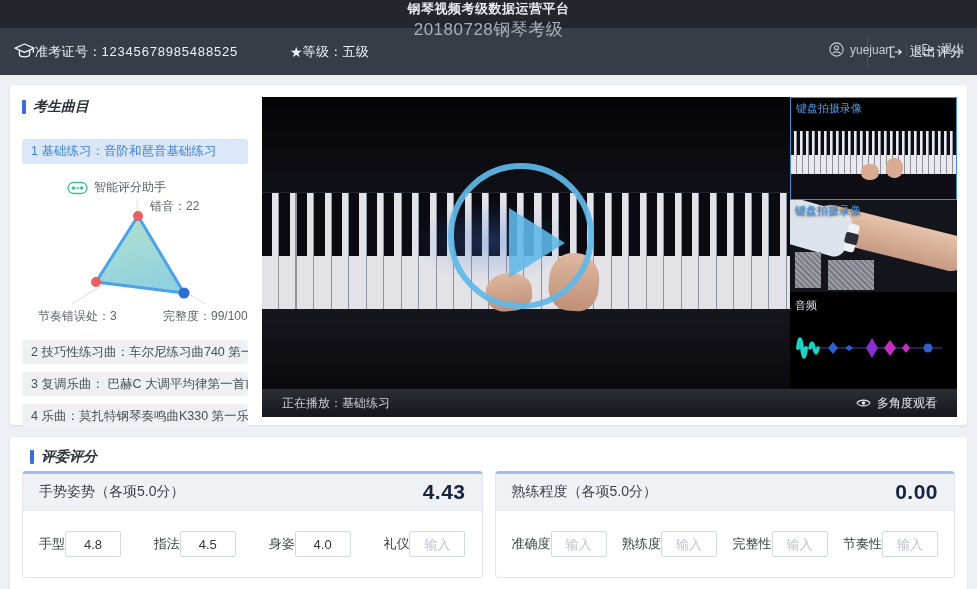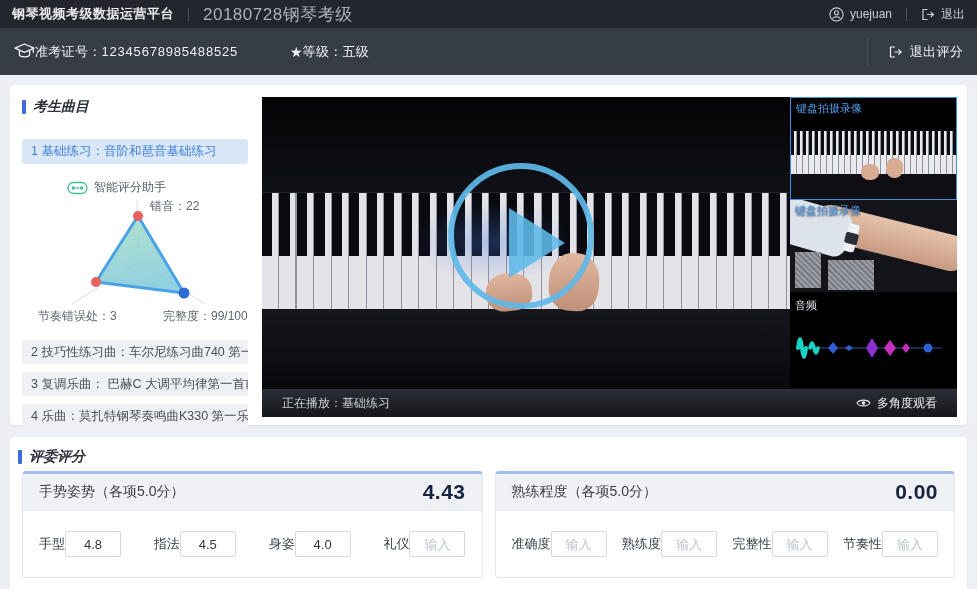--- a/index.html
+++ b/index.html
@@ -5,21 +5,21 @@
   * { margin:0; padding:0; box-sizing:border-box; }
   html,body { width:977px; height:589px; }
   body {
     position:relative; overflow:hidden;
     background:#edeff4;
     font-family:"Liberation Sans", sans-serif;
     -webkit-font-smoothing:antialiased;
   }
   
   .topbar{position:absolute;top:0;left:0;right:0;height:28px;background:#23272d;
-    display:flex;align-items:center;padding:0 12px;z-index:10;}
+    display:flex;align-items:center;padding:0 12px;z-index:10;flex-direction:column;}
   .topbar-title{font-size:13px;font-weight:bold;color:#e8eaee;letter-spacing:.5px;}
   .v-div{width:1px;height:13px;background:#4b515b;margin:0 14px;}
   .topbar-session{font-size:17px;color:#aab0ba;letter-spacing:.5px;}
   .topbar-right{margin-left:auto;display:flex;align-items:center;}
   .tb-user{display:flex;align-items:center;gap:6px;cursor:pointer;}
   .tb-user-name{font-size:12px;color:#c7cdd5;}
   .tb-logout{display:flex;align-items:center;gap:6px;cursor:pointer;}
   .tb-logout-label{font-size:12px;color:#c7cdd5;}
   
   .subbar{position:absolute;top:28px;left:0;right:0;height:47px;background:#363d47;
@@ -105,21 +105,21 @@
   
   .player-bar{position:absolute;left:0;bottom:0;width:100%;height:29px;
     background:linear-gradient(#2b2e35,#15171c);border-top:1px solid #0a0b0e;
     display:flex;align-items:center;justify-content:space-between;padding:0 20px;}
   .now-playing{font-size:12px;color:#ced3d9;}
   .multi-angle{display:flex;align-items:center;gap:6px;cursor:pointer;}
   .multi-angle-label{font-size:12px;color:#e8ebee;}
   
   .judge-card{position:absolute;left:10px;top:437px;width:957px;height:152px;background:#fff;
     border-radius:4px 4px 0 0;box-shadow:0 1px 3px rgba(25,35,60,.08);}
-  .judge-title{position:absolute;left:8px;top:11px;}
+  .judge-title{position:absolute;left:20px;top:11px;}
   .score-cards{position:absolute;left:12px;right:12px;top:34px;display:flex;gap:12px;}
   .score-card{flex:1;height:107px;border:1px solid #e3e6ec;border-top:3px solid #9fc0ee;
     border-radius:4px;overflow:hidden;background:#fff;}
   .sc-head{height:37px;background:#f0f1f5;border-bottom:1px solid #e7e9ef;
     display:flex;align-items:center;justify-content:space-between;padding:0 16px;}
   .sc-title{font-size:14px;color:#3a3f46;}
   .sc-total{font-size:21px;font-weight:bold;color:#17233f;letter-spacing:.5px;}
   .sc-body{height:66px;display:flex;align-items:center;justify-content:space-between;padding:0 16px;}
   .field{display:flex;align-items:center;}
   .field-label{font-size:13px;color:#3c4147;white-space:nowrap;}

